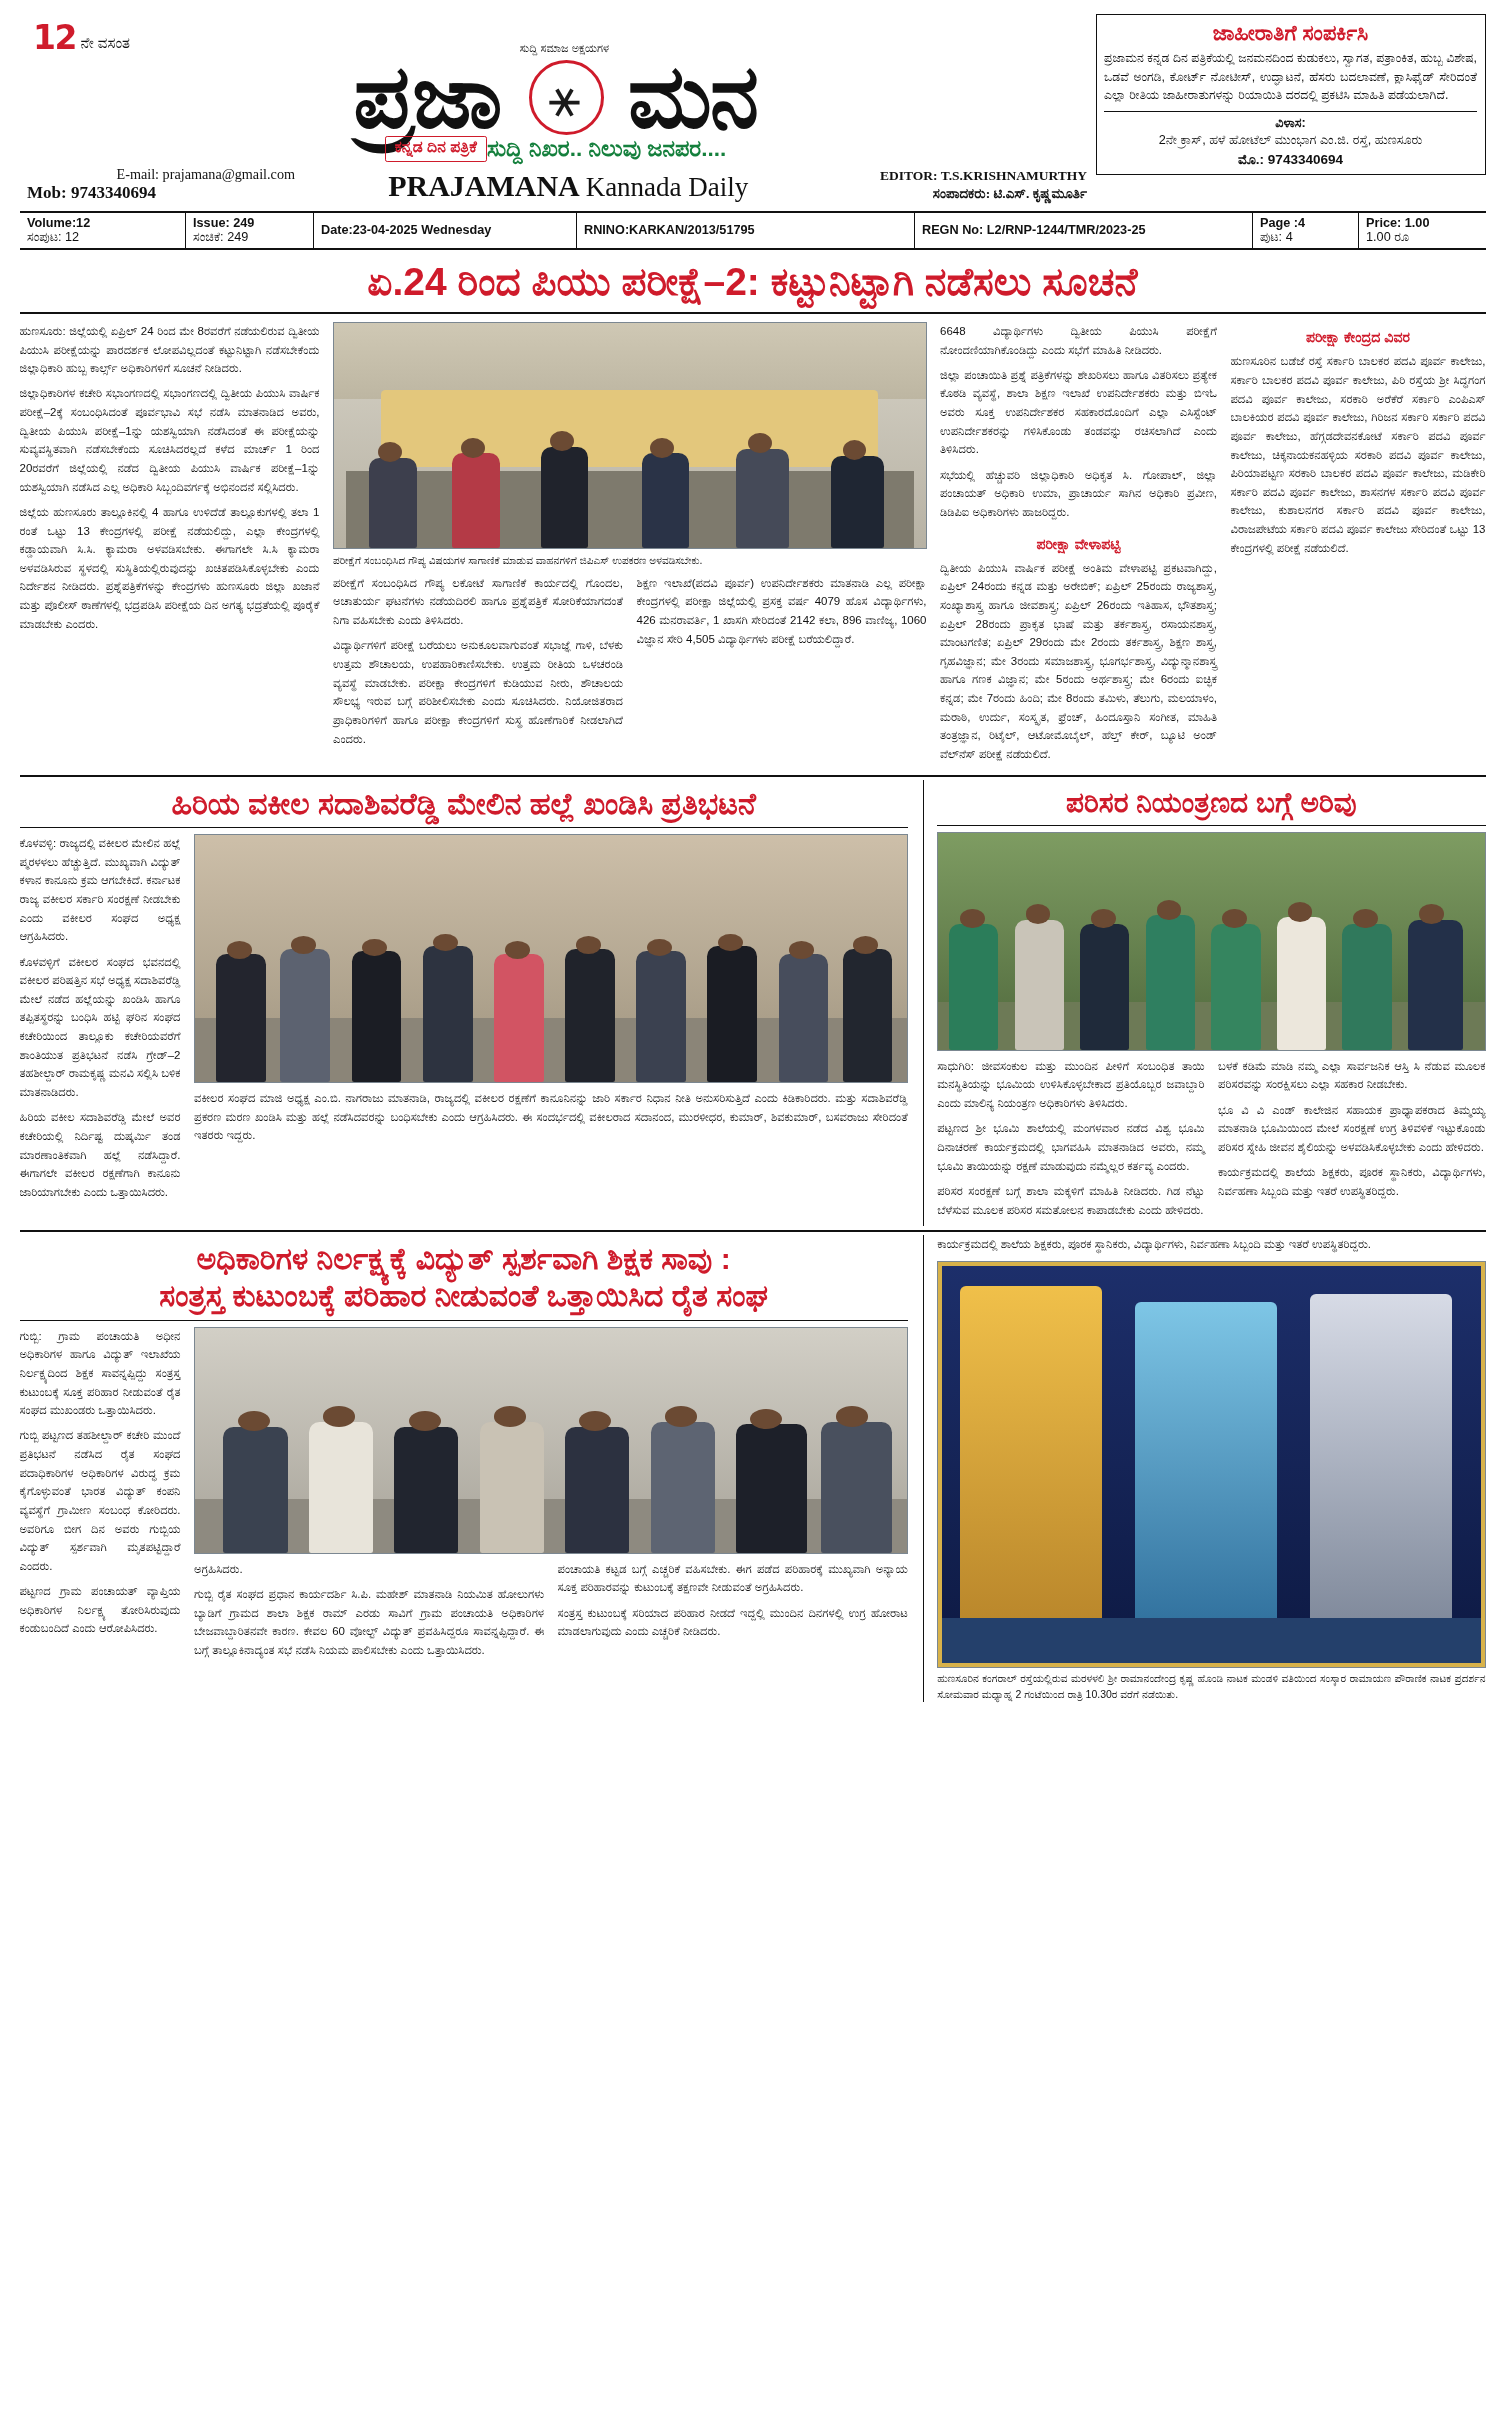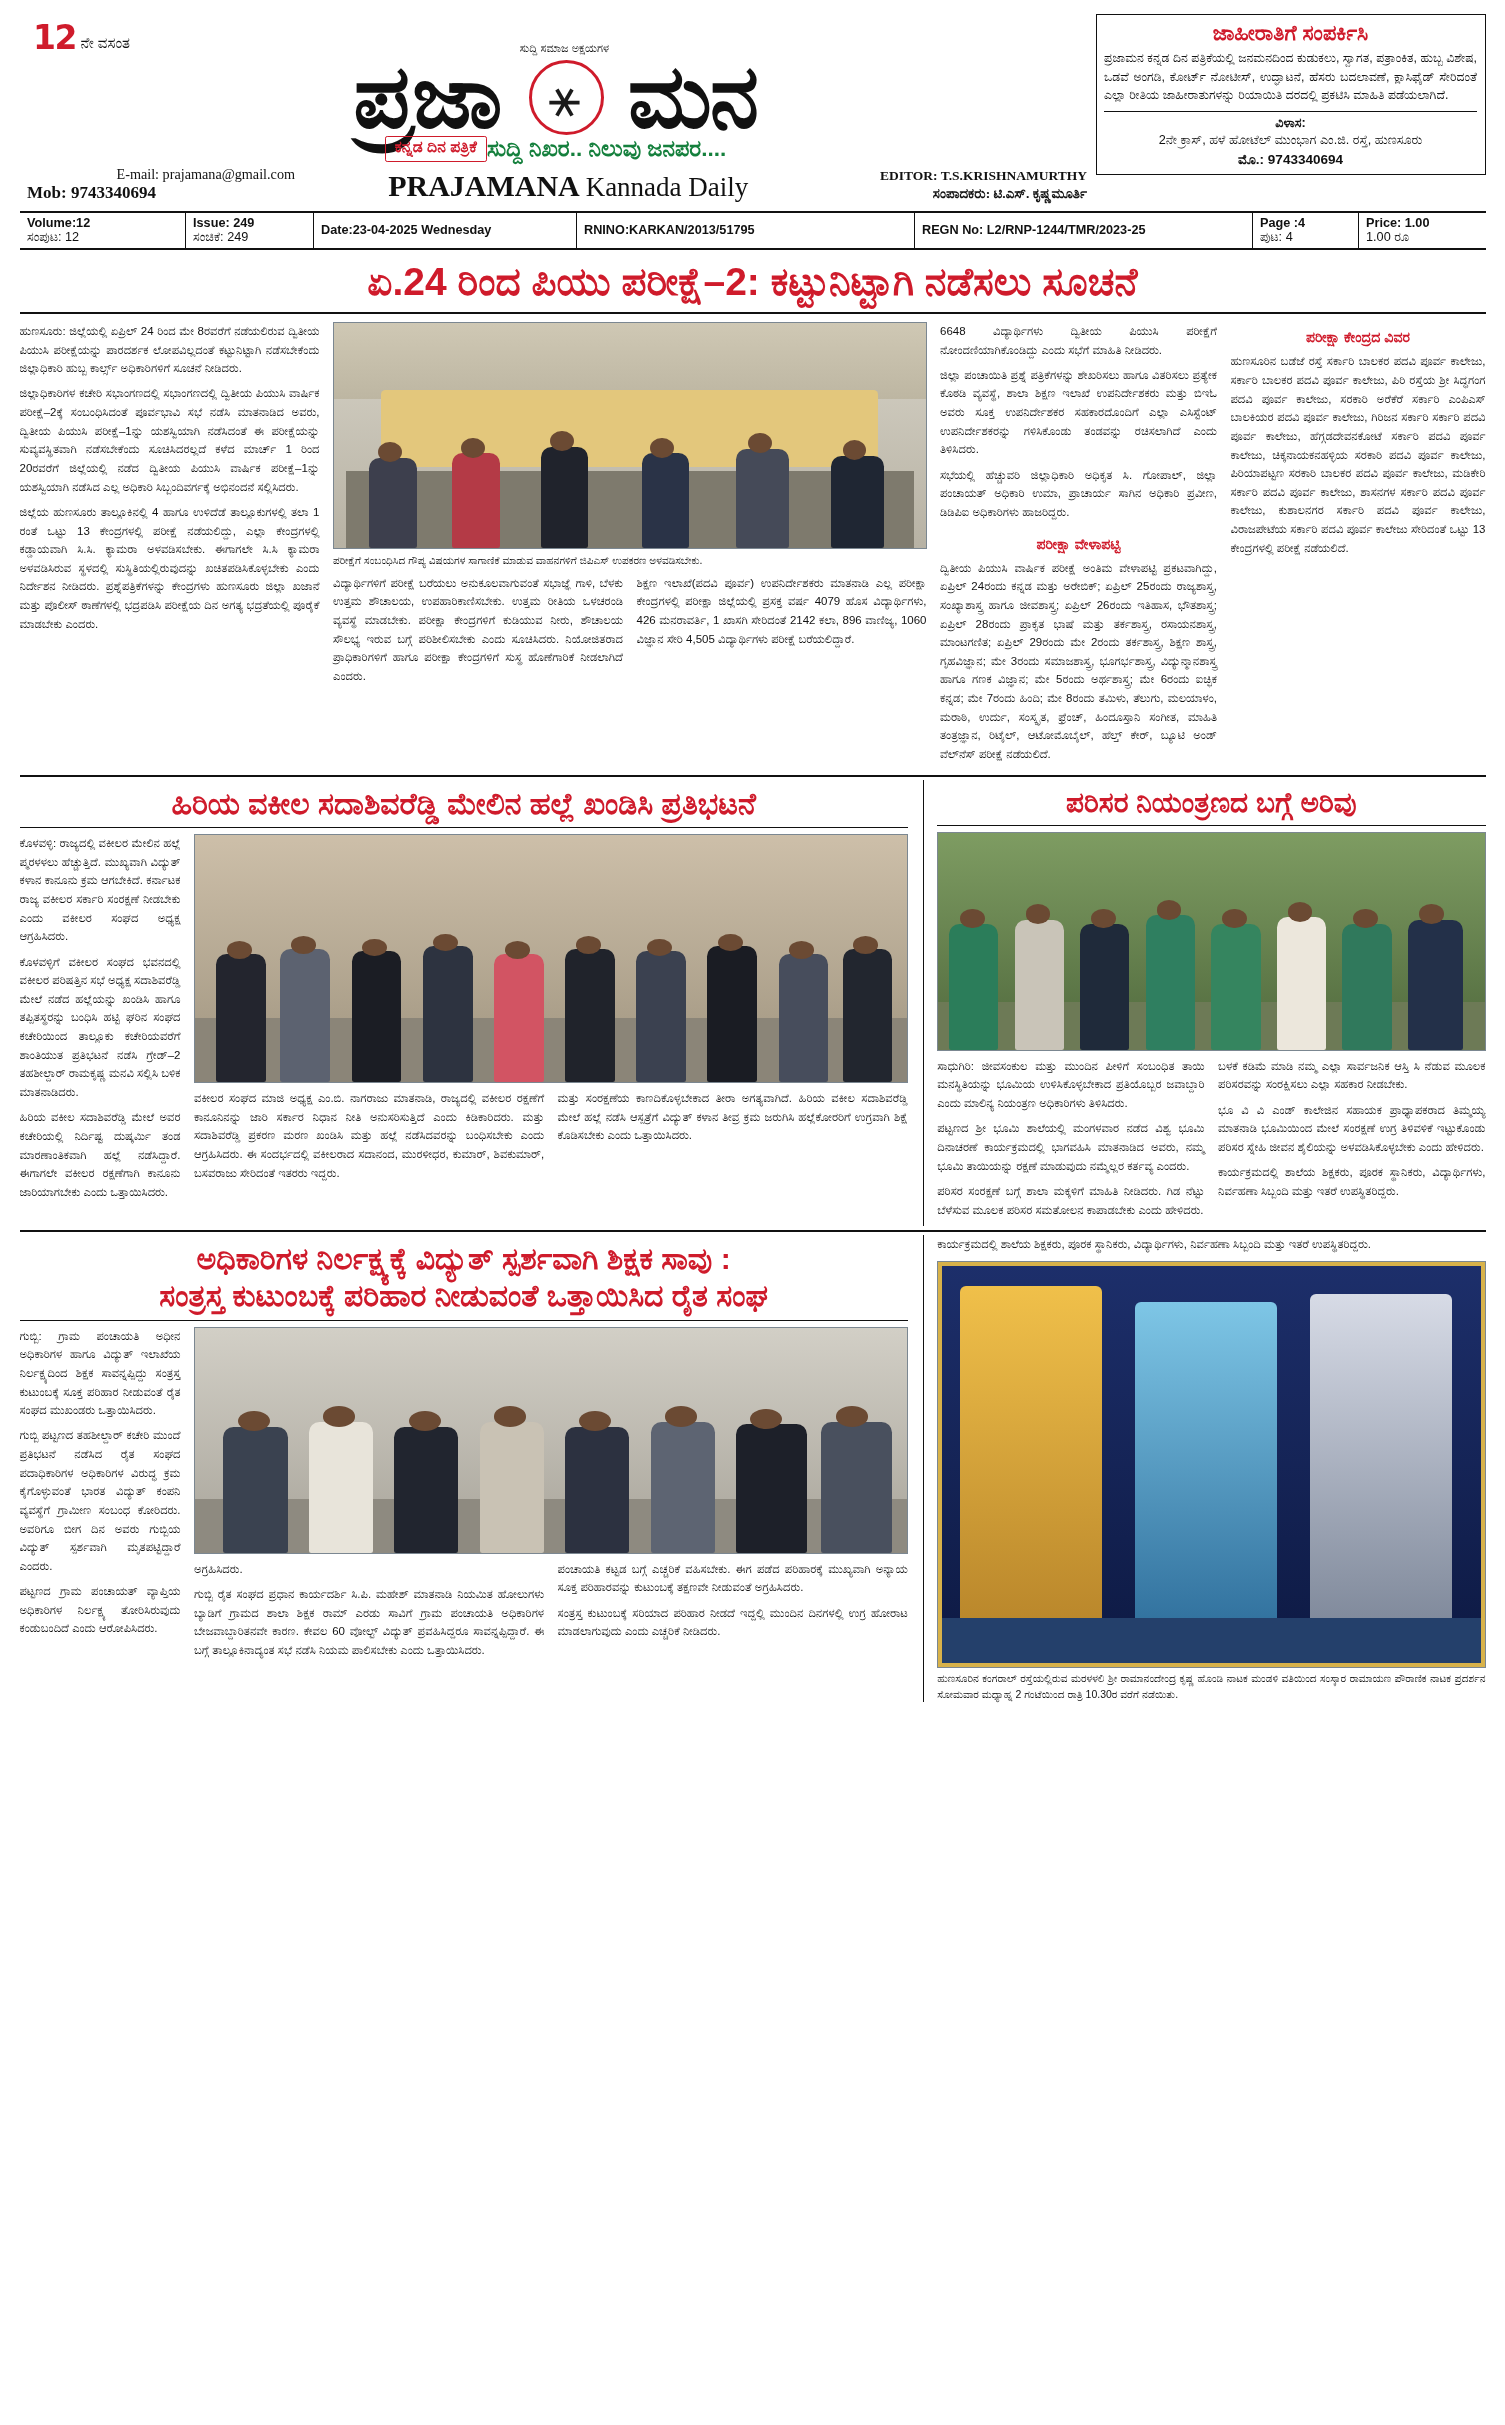--- a/index.html
+++ b/index.html
@@ -218,20 +218,21 @@
           <div class="s-person" style="left:68%;width:9%;height:44%;background:#454a58"></div>
           <div class="s-head" style="left:70%;bottom:42%;width:4%;height:9%"></div>
           <div class="s-person" style="left:84%;width:9%;height:41%;background:#1f2633"></div>
           <div class="s-head" style="left:86%;bottom:39%;width:4%;height:9%"></div>
         </div>
       </div>
       <div class="cap">ಪರೀಕ್ಷೆಗೆ ಸಂಬಂಧಿಸಿದ ಗೌಪ್ಯ ವಿಷಯಗಳ ಸಾಗಾಣಿಕೆ ಮಾಡುವ ವಾಹನಗಳಿಗೆ ಜಿಪಿಎಸ್ ಉಪಕರಣ ಅಳವಡಿಸಬೇಕು.</div>
 
       <div class="colwrap" style="margin-top:6px">
         <div class="col kn">
+          <p>ಪರೀಕ್ಷೆಗೆ ಸಂಬಂಧಿಸಿದ ಗೌಪ್ಯ ಲಕೋಟೆ ಸಾಗಾಣಿಕೆ ಕಾರ್ಯದಲ್ಲಿ ಗೊಂದಲ, ಅಚಾತುರ್ಯ ಘಟನೆಗಳು ನಡೆಯದಿರಲಿ ಹಾಗೂ ಪ್ರಶ್ನೆಪತ್ರಿಕೆ ಸೋರಿಕೆಯಾಗದಂತೆ ನಿಗಾ ವಹಿಸಬೇಕು ಎಂದು ತಿಳಿಸಿದರು.</p>
           <p>ವಿದ್ಯಾರ್ಥಿಗಳಿಗೆ ಪರೀಕ್ಷೆ ಬರೆಯಲು ಅನುಕೂಲವಾಗುವಂತೆ ಸಭಾಜ್ಞೆ ಗಾಳಿ, ಬೆಳಕು ಉತ್ತಮ ಶೌಚಾಲಯ, ಉಪಹಾರಿಕಾಣಿಸಬೇಕು. ಉತ್ತಮ ರೀತಿಯ ಒಳಚರಂಡಿ ವ್ಯವಸ್ಥೆ ಮಾಡಬೇಕು. ಪರೀಕ್ಷಾ ಕೇಂದ್ರಗಳಿಗೆ ಕುಡಿಯುವ ನೀರು, ಶೌಚಾಲಯ ಸೌಲಭ್ಯ ಇರುವ ಬಗ್ಗೆ ಪರಿಶೀಲಿಸಬೇಕು ಎಂದು ಸೂಚಿಸಿದರು. ನಿಯೋಜಿತರಾದ ಪ್ರಾಧಿಕಾರಿಗಳಿಗೆ ಹಾಗೂ ಪರೀಕ್ಷಾ ಕೇಂದ್ರಗಳಿಗೆ ಸುಸ್ಥ ಹೊಣೆಗಾರಿಕೆ ನೀಡಲಾಗಿದೆ ಎಂದರು.</p>
         </div>
         <div class="col kn">
           <p>ಶಿಕ್ಷಣ ಇಲಾಖೆ(ಪದವಿ ಪೂರ್ವ) ಉಪನಿರ್ದೇಶಕರು ಮಾತನಾಡಿ ಎಲ್ಲ ಪರೀಕ್ಷಾ ಕೇಂದ್ರಗಳಲ್ಲಿ ಪರೀಕ್ಷಾ ಜಿಲ್ಲೆಯಲ್ಲಿ ಪ್ರಸಕ್ತ ವರ್ಷ 4079 ಹೊಸ ವಿದ್ಯಾರ್ಥಿಗಳು, 426 ಮನರಾವರ್ತಿ, 1 ಖಾಸಗಿ ಸೇರಿದಂತೆ 2142 ಕಲಾ, 896 ವಾಣಿಜ್ಯ, 1060 ವಿಜ್ಞಾನ ಸೇರಿ 4,505 ವಿದ್ಯಾರ್ಥಿಗಳು ಪರೀಕ್ಷೆ ಬರೆಯಲಿದ್ದಾರೆ.</p>
         </div>
       </div>
     </div>
 
     <div class="col kn" style="max-width:277px">
       <p>6648 ವಿದ್ಯಾರ್ಥಿಗಳು ದ್ವಿತೀಯ ಪಿಯುಸಿ ಪರೀಕ್ಷೆಗೆ ನೋಂದಣಿಯಾಗಿಕೊಂಡಿದ್ದು ಎಂದು ಸಭೆಗೆ ಮಾಹಿತಿ ನೀಡಿದರು.</p>
@@ -284,23 +285,20 @@
               <div class="s-head" style="left:73.5%;bottom:53%;width:3.5%;height:7%"></div>
               <div class="s-person" style="left:82%;width:7%;height:52%;background:#474d5c"></div>
               <div class="s-head" style="left:83.5%;bottom:50%;width:3.5%;height:7%"></div>
               <div class="s-person" style="left:91%;width:7%;height:54%;background:#22262f"></div>
               <div class="s-head" style="left:92.5%;bottom:52%;width:3.5%;height:7%"></div>
             </div>
           </div>
           <div class="colwrap" style="margin-top:6px">
             <div class="col kn">
               <p>ವಕೀಲರ ಸಂಘದ ಮಾಜಿ ಅಧ್ಯಕ್ಷ ಎಂ.ಬಿ. ನಾಗರಾಜು ಮಾತನಾಡಿ, ರಾಜ್ಯದಲ್ಲಿ ವಕೀಲರ ರಕ್ಷಣೆಗೆ ಕಾನೂನಿನನ್ನು ಜಾರಿ ಸರ್ಕಾರ ನಿಧಾನ ನೀತಿ ಅನುಸರಿಸುತ್ತಿದೆ ಎಂದು ಕಿಡಿಕಾರಿದರು. ಮತ್ತು ಸದಾಶಿವರೆಡ್ಡಿ ಪ್ರಕರಣ ಮರಣ ಖಂಡಿಸಿ ಮತ್ತು ಹಲ್ಲೆ ನಡೆಸಿದವರನ್ನು ಬಂಧಿಸಬೇಕು ಎಂದು ಆಗ್ರಹಿಸಿದರು. ಈ ಸಂದರ್ಭದಲ್ಲಿ ವಕೀಲರಾದ ಸದಾನಂದ, ಮುರಳೀಧರ, ಕುಮಾರ್, ಶಿವಕುಮಾರ್, ಬಸವರಾಜು ಸೇರಿದಂತೆ ಇತರರು ಇದ್ದರು.</p>
-            </div>
-            <div class="col kn">
-              <p>ಮತ್ತು ಸಂರಕ್ಷಣೆಯ ಕಾಣದಿಕೊಳ್ಳಬೇಕಾದ ತೀರಾ ಅಗತ್ಯವಾಗಿದೆ. ಹಿರಿಯ ವಕೀಲ ಸದಾಶಿವರೆಡ್ಡಿ ಮೇಲೆ ಹಲ್ಲೆ ನಡೆಸಿ ಆಸ್ಪತ್ರೆಗೆ ವಿದ್ಯುತ್ ಕಳಾನ ತೀವ್ರ ಕ್ರಮ ಜರುಗಿಸಿ ಹಲ್ಲೆಕೋರರಿಗೆ ಉಗ್ರವಾಗಿ ಶಿಕ್ಷೆ ಕೊಡಿಸಬೇಕು ಎಂದು ಒತ್ತಾಯಿಸಿದರು.</p>
             </div>
           </div>
         </div>
       </div>
     </div>
 
     <div style="flex:1; border-left:0.7px solid #111; padding-left:13.5px">
       <div class="headline h3">ಪರಿಸರ ನಿಯಂತ್ರಣದ ಬಗ್ಗೆ ಅರಿವು</div>
       <div class="rule-thin"></div>
       <div class="photo" style="height:217px;margin-top:6px">

